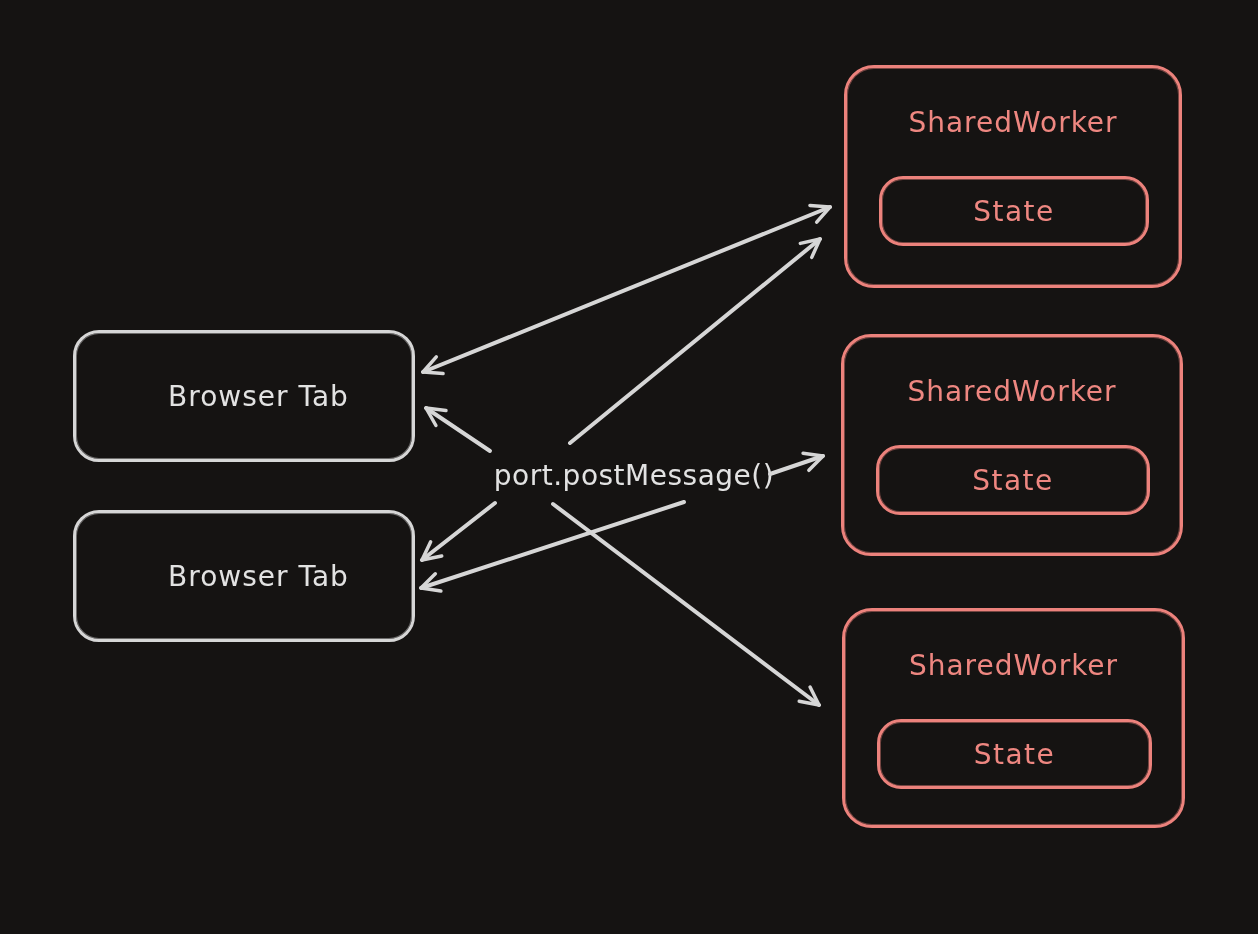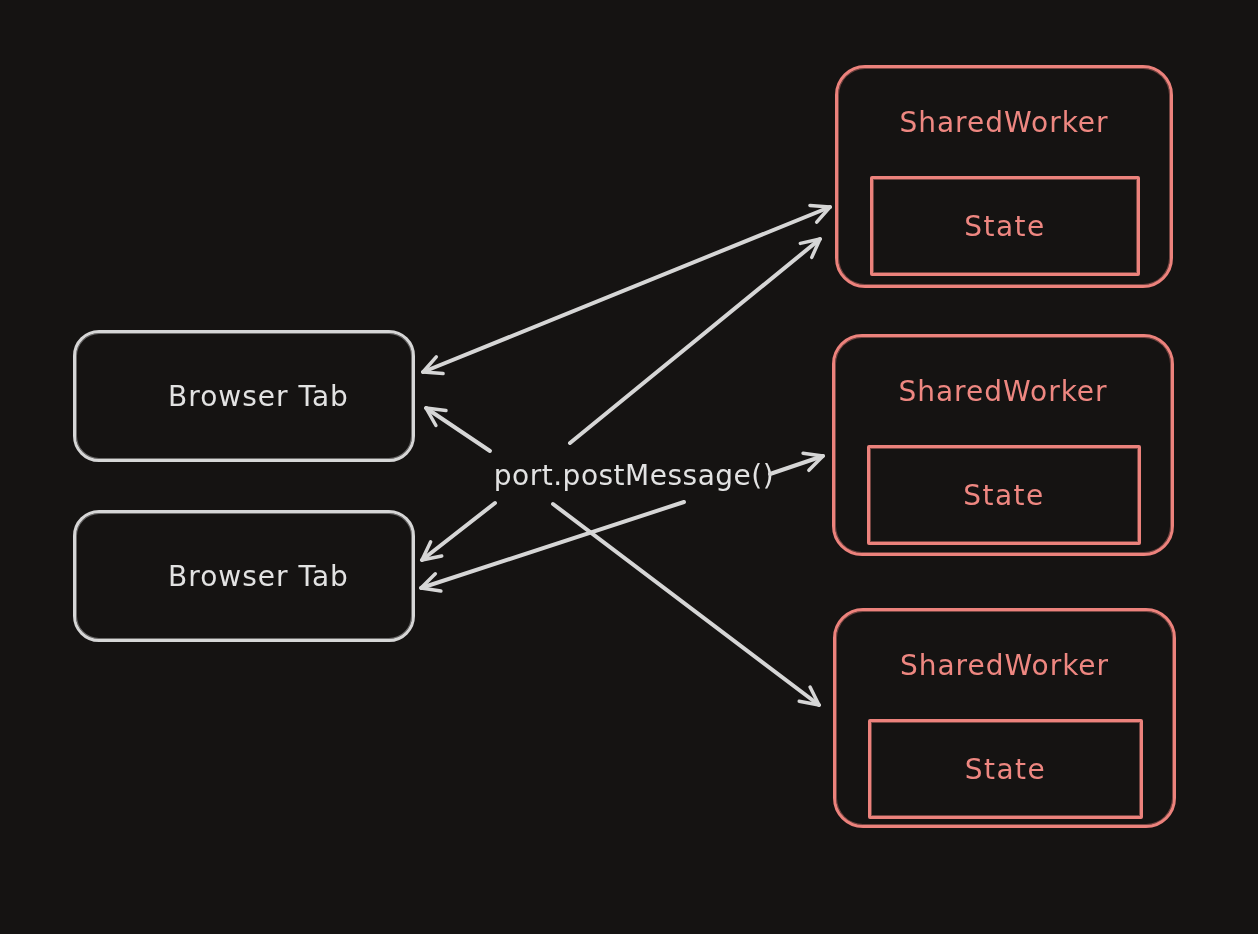--- a/index.html
+++ b/index.html
@@ -26,40 +26,41 @@
     box-shadow: inset 0 0 0 1px rgba(214,214,214,0.45);
     display: flex;
     align-items: center;
     justify-content: center;
     padding-left: 29px;
   }
   .worker-node {
     border: 3.5px solid #ec827c;
     border-radius: 30px;
     box-shadow: inset 0 0 0 1px rgba(236,130,124,0.45);
+    margin-left: 9px;
   }
   .worker-title {
     position: absolute;
     top: 38px;
     left: 0;
     width: 100%;
     text-align: center;
     color: #ee8781;
     font-size: 28px;
     letter-spacing: 1px;
   }
   .state-box {
     position: absolute;
     box-sizing: border-box;
     left: 32px;
     top: 108px;
     width: calc(100% - 62px);
-    height: 100px;
+    height: 70px;
     border: 3.5px solid #ec827c;
-    border-radius: 2px;
+    border-radius: 24px;
     box-shadow: inset 0 0 0 1px rgba(236,130,124,0.45);
     display: flex;
     align-items: center;
     justify-content: center;
   }
   .state-label {
     color: #ee8781;
     font-size: 28px;
     letter-spacing: 1.5px;
   }

